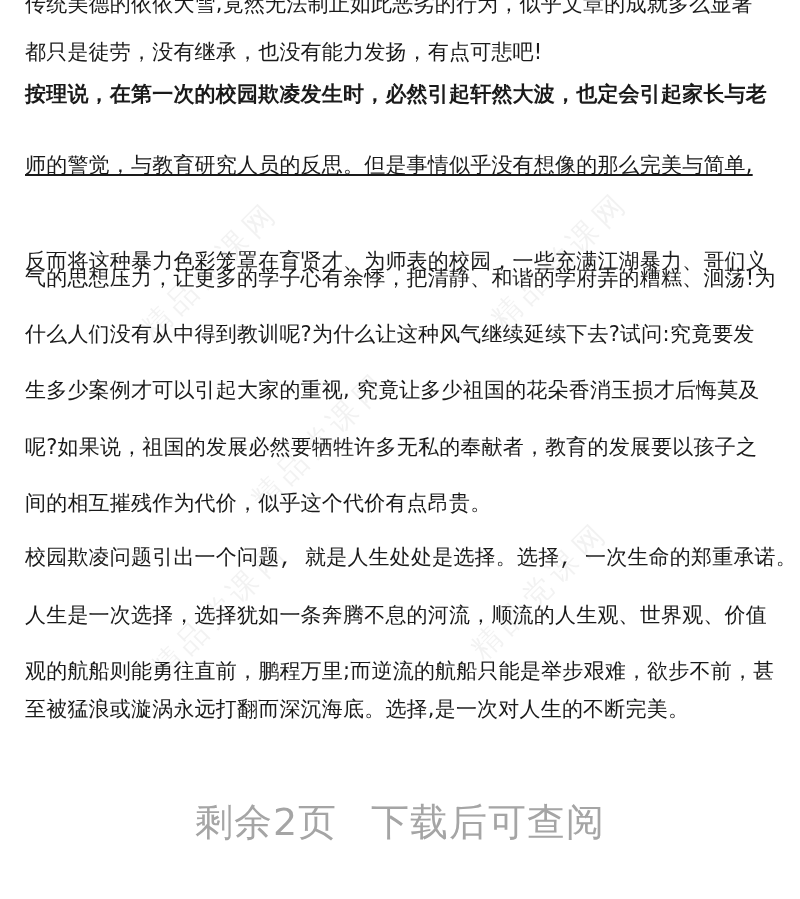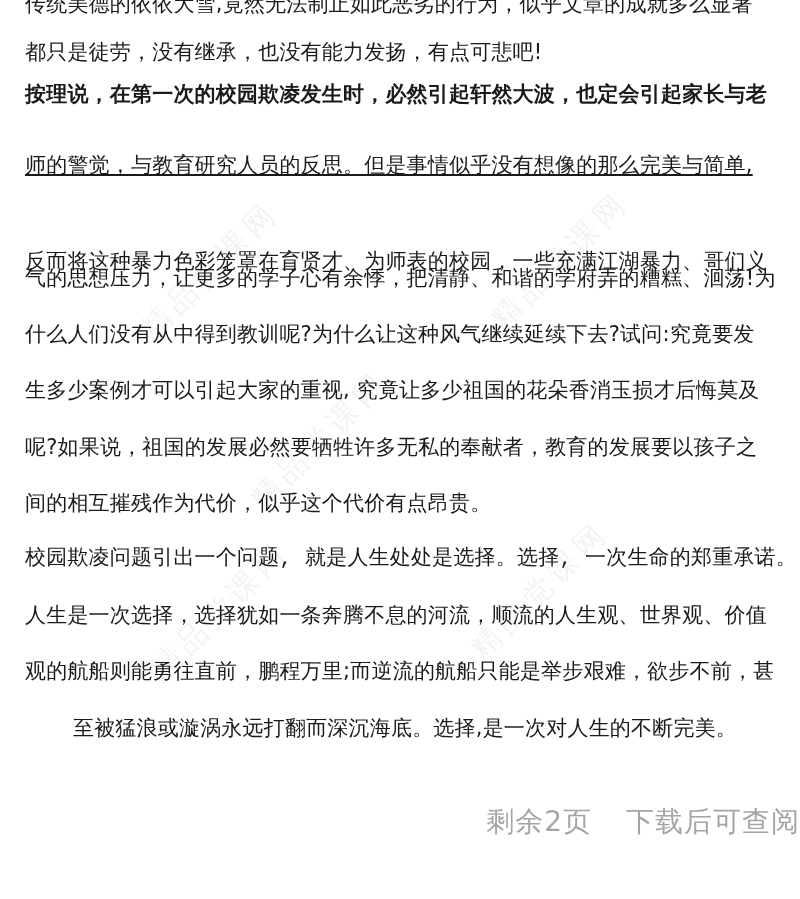--- a/index.html
+++ b/index.html
@@ -40,22 +40,22 @@
       white-space: nowrap;
       letter-spacing: 6px;
       pointer-events: none;
       user-select: none;
     }
     .footer-note {
       position: absolute;
       left: 0;
       width: 800px;
       top: 800px;
-      text-align: right;
-      font-size: 28px;
+      text-align: center;
+      font-size: 38px;
       line-height: 44px;
       color: #a5a5a5;
       letter-spacing: 1px;
     }
     .footer-note span.gap {
       display: inline-block;
       width: 34px;
     }
   </style>
 </head>
@@ -75,19 +75,19 @@
   <div class="line" style="top:151px;text-decoration:underline;">师的警觉，与教育研究人员的反思。但是事情似乎没有想像的那么完美与简单,</div>
   <div class="line" style="top:207px;margin-top:40px;">反而将这种暴力色彩笼罩在育贤才、为师表的校园，一些充满江湖暴力、哥们义</div>
   <div class="line" style="top:320px;">什么人们没有从中得到教训呢?为什么让这种风气继续延续下去?试问:究竟要发</div>
   <div class="line" style="top:264px;">气的思想压力，让更多的学子心有余悸，把清静、和谐的学府弄的糟糕、洄荡!为</div>
   <div class="line" style="top:376px;">生多少案例才可以引起大家的重视, 究竟让多少祖国的花朵香消玉损才后悔莫及</div>
   <div class="line" style="top:433px;">呢?如果说，祖国的发展必然要牺牲许多无私的奉献者，教育的发展要以孩子之</div>
   <div class="line" style="top:489px;">间的相互摧残作为代价，似乎这个代价有点昂贵。</div>
   <div class="line" style="top:545px;font-family:Liberation Mono, monospace;">校园欺凌问题引出一个问题, 就是人生处处是选择。选择, 一次生命的郑重承诺。</div>
   <div class="line" style="top:601px;">人生是一次选择，选择犹如一条奔腾不息的河流，顺流的人生观、世界观、价值</div>
   <div class="line" style="top:657px;">观的航船则能勇往直前，鹏程万里;而逆流的航船只能是举步艰难，欲步不前，甚</div>
-  <div class="line" style="top:714px;text-align:center;">至被猛浪或漩涡永远打翻而深沉海底。选择,是一次对人生的不断完美。</div>
+  <div class="line" style="top:695px;">至被猛浪或漩涡永远打翻而深沉海底。选择,是一次对人生的不断完美。</div>
 
   <div class="footer-note">
     <span>剩余2页</span><span class="gap"></span><span>下载后可查阅</span>
   </div>
 
 </div>
 
 </body></html>

